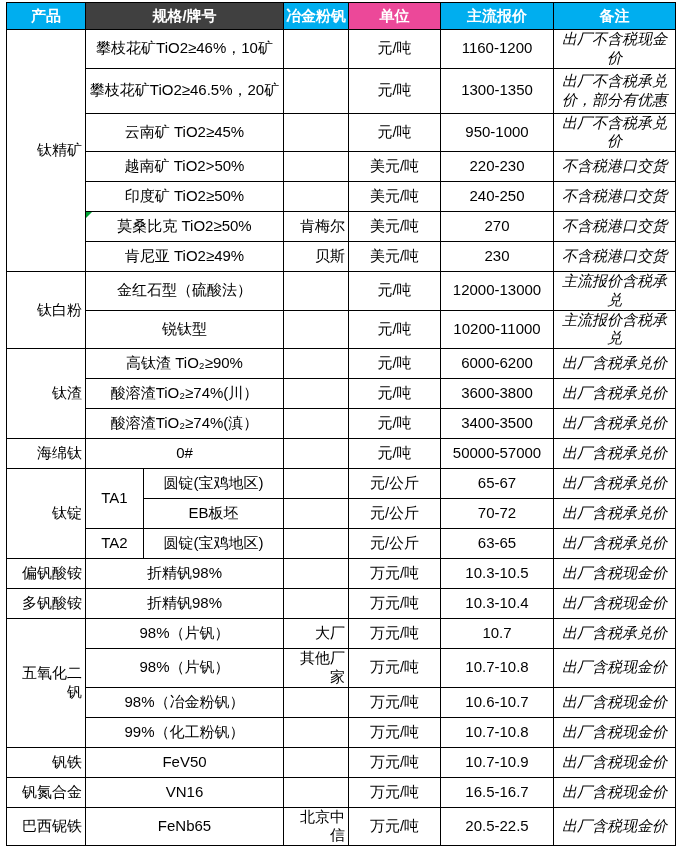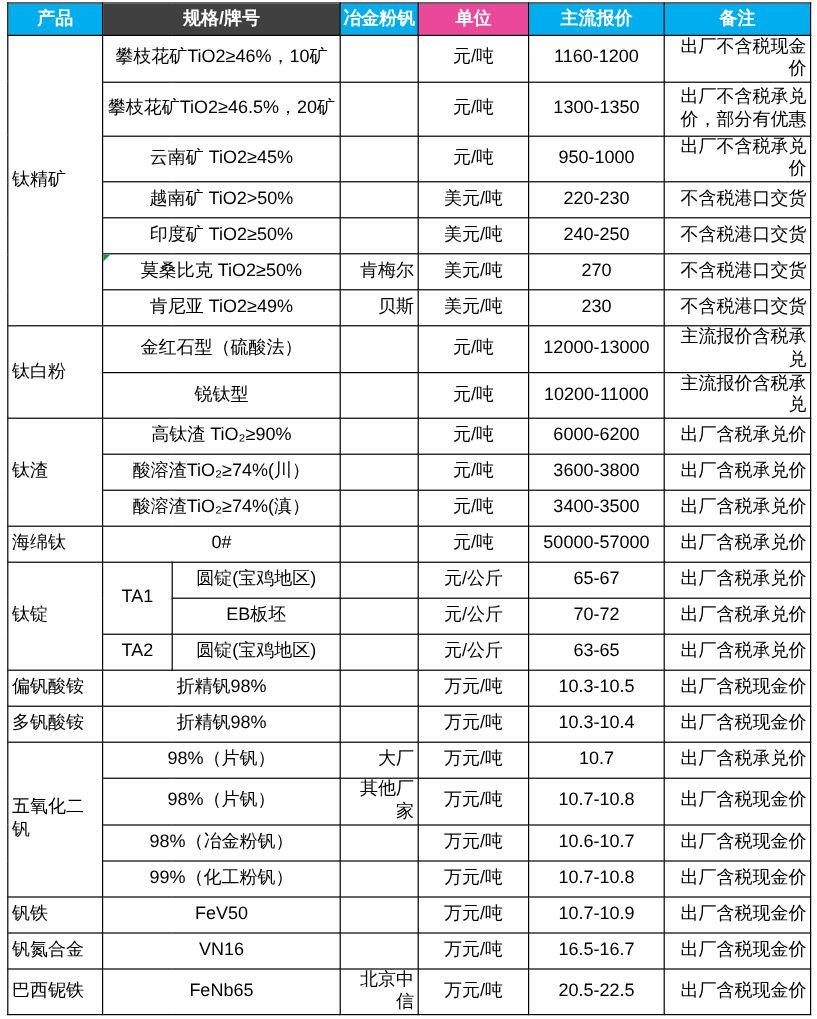--- a/index.html
+++ b/index.html
@@ -26,26 +26,26 @@
     line-height: 1.25;
   }
   #price-table thead th {
     font-weight: bold;
     text-align: center;
     height: 26px;
     padding: 0;
   }
   #price-table tbody tr { height: 30px; }
   #price-table tbody tr.tall { height: 45px; }
-  td.product { text-align: left; padding: 0 2px; }
+  td.product { text-align: right; padding: 0 2px; }
   td.spec    { text-align: center; position: relative; }
   td.maker   { text-align: right; padding: 0 1px; }
   td.unit    { text-align: center; }
   td.price   { text-align: center; }
-  td.note    { text-align: right; padding: 0 2px; }
+  td.note    { text-align: center; padding: 0 2px; font-style: italic; }
   .corner-marker {
     position: absolute;
     top: 0;
     left: 0;
     width: 0;
     height: 0;
     border-top: 6px solid #00A032;
     border-right: 6px solid transparent;
   }
 </style>

